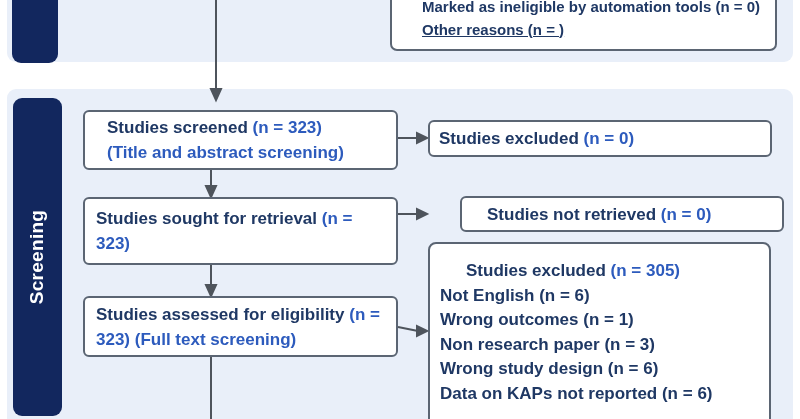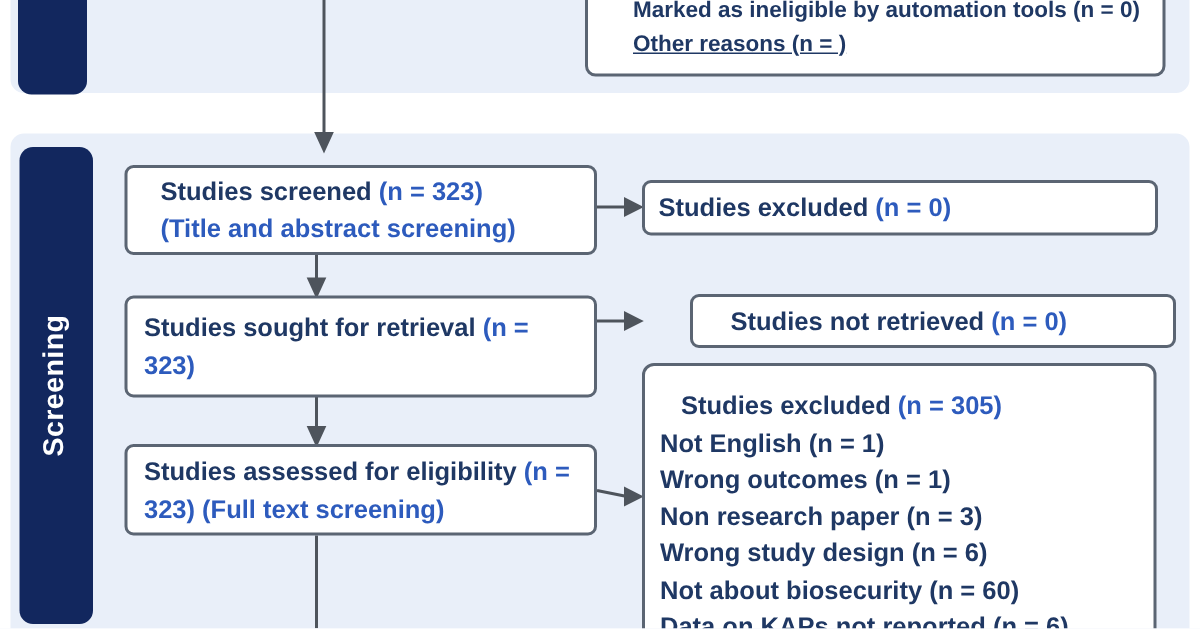--- a/index.html
+++ b/index.html
@@ -13,21 +13,21 @@
   .side-label .vtext{
     transform:rotate(-90deg);white-space:nowrap;color:#ffffff;
     font-size:19px;letter-spacing:.3px;}
   .fbox{position:absolute;background:#ffffff;border:2px solid #5b6573;border-radius:6px;
     z-index:10;box-sizing:border-box;color:#1f3864;}
   .fbox .ln{white-space:nowrap;line-height:25px;font-size:17px;}
   .blu{color:#2d5bbd;}
   .vcenter{display:flex;flex-direction:column;justify-content:center;height:100%;}
   .connectors{position:absolute;left:0;top:0;z-index:5;pointer-events:none;}
   .reason{white-space:nowrap;line-height:24.5px;font-size:17px;padding-left:10px;}
-  .reason-title{padding-left:24px;}
+  .reason-title{padding-left:36px;}
 </style>
 </head>
 <body>
 
 <div class="stage">
 
   <div class="band" style="left:7px;top:-22px;width:786px;height:84px;"></div>
   <div class="band" style="left:7px;top:89px;width:786px;height:345px;"></div>
 
   <div class="side-label" style="left:12px;top:-26px;width:46px;height:89px;"></div>
@@ -110,21 +110,20 @@
   <div class="fbox" style="left:83px;top:296px;width:315px;height:61px;padding-left:11px;">
     <div class="vcenter">
       <div class="ln"><span>Studies assessed for eligibility</span> <span class="blu">(n =</span></div>
       <div class="ln"><span class="blu">323) (Full text screening)</span></div>
     </div>
   </div>
 
   <div class="fbox" style="left:428px;top:242px;width:343px;height:200px;border-radius:8px;padding-top:15px;">
     <div class="reason reason-title">
       <span>Studies excluded</span> <span class="blu">(n = 305)</span></div>
-    <div class="reason">Not English (n = 1)</div>
+    <div class="reason">Not English (n = 6)</div>
     <div class="reason">Wrong outcomes (n = 1)</div>
     <div class="reason">Non research paper (n = 3)</div>
     <div class="reason">Wrong study design (n = 6)</div>
-    <div class="reason">Not about biosecurity (n = 60)</div>
     <div class="reason">Data on KAPs not reported (n = 6)</div>
   </div>
 
 </div>
 
 </body></html>

